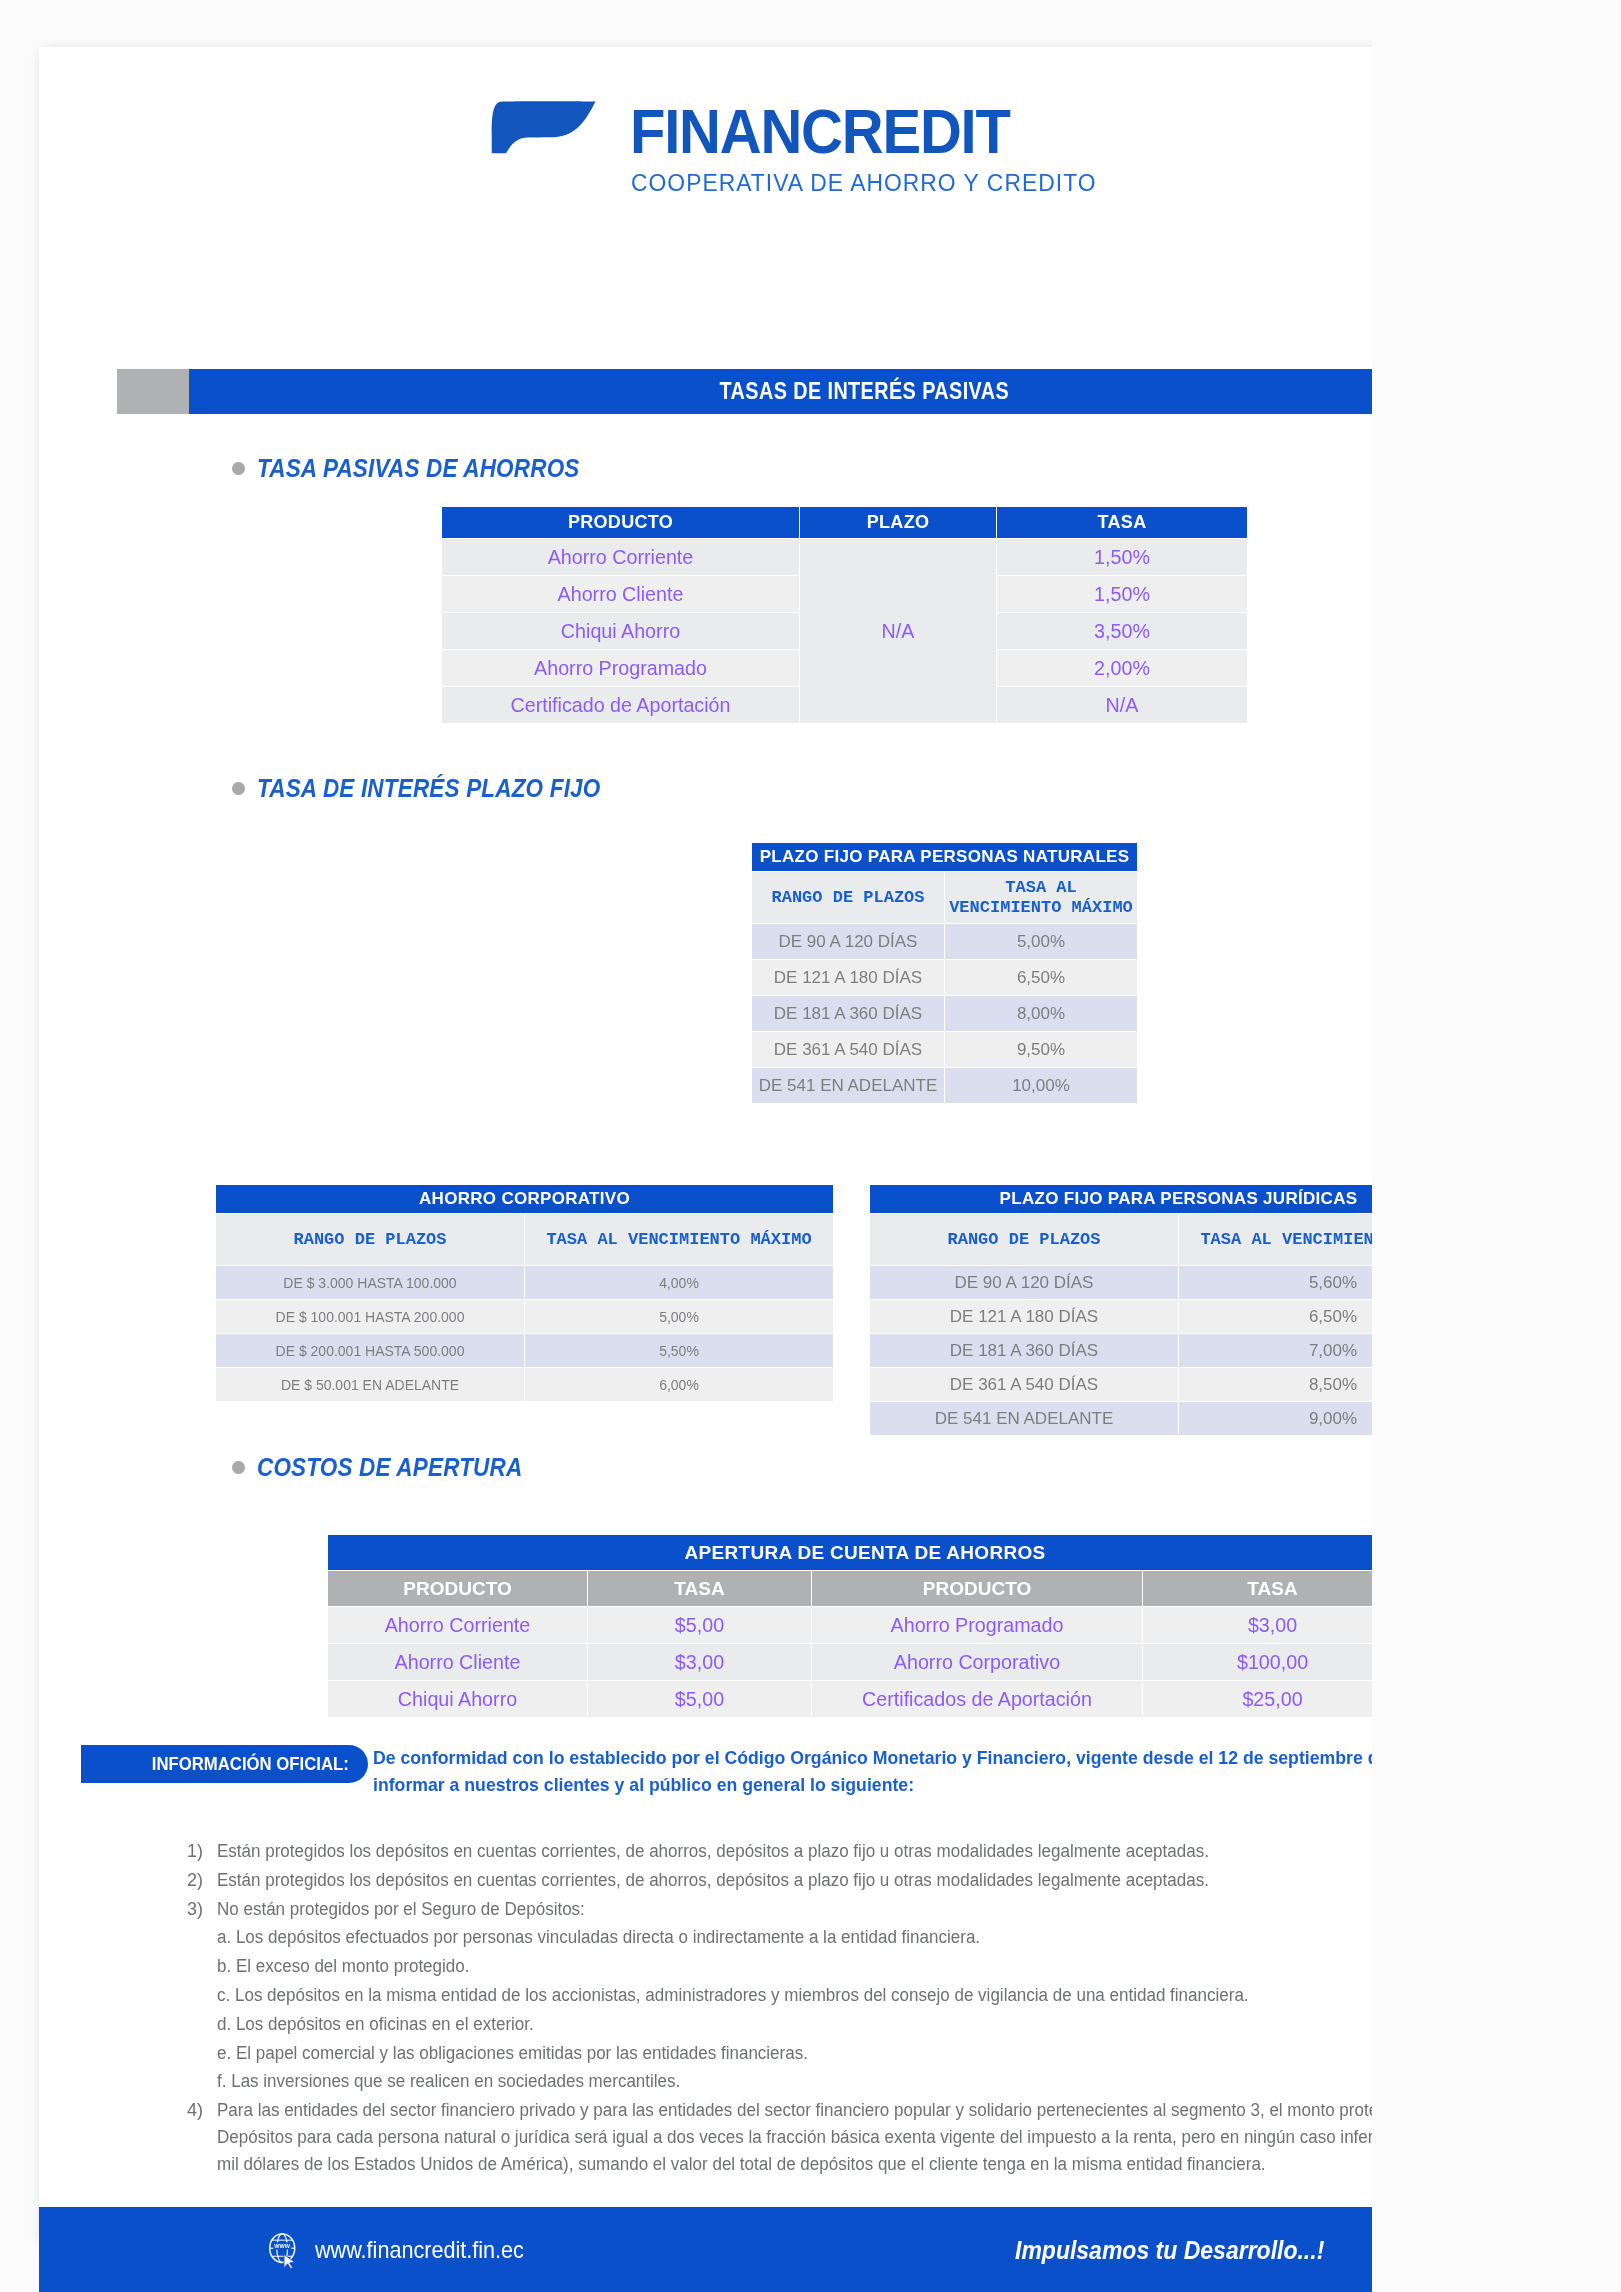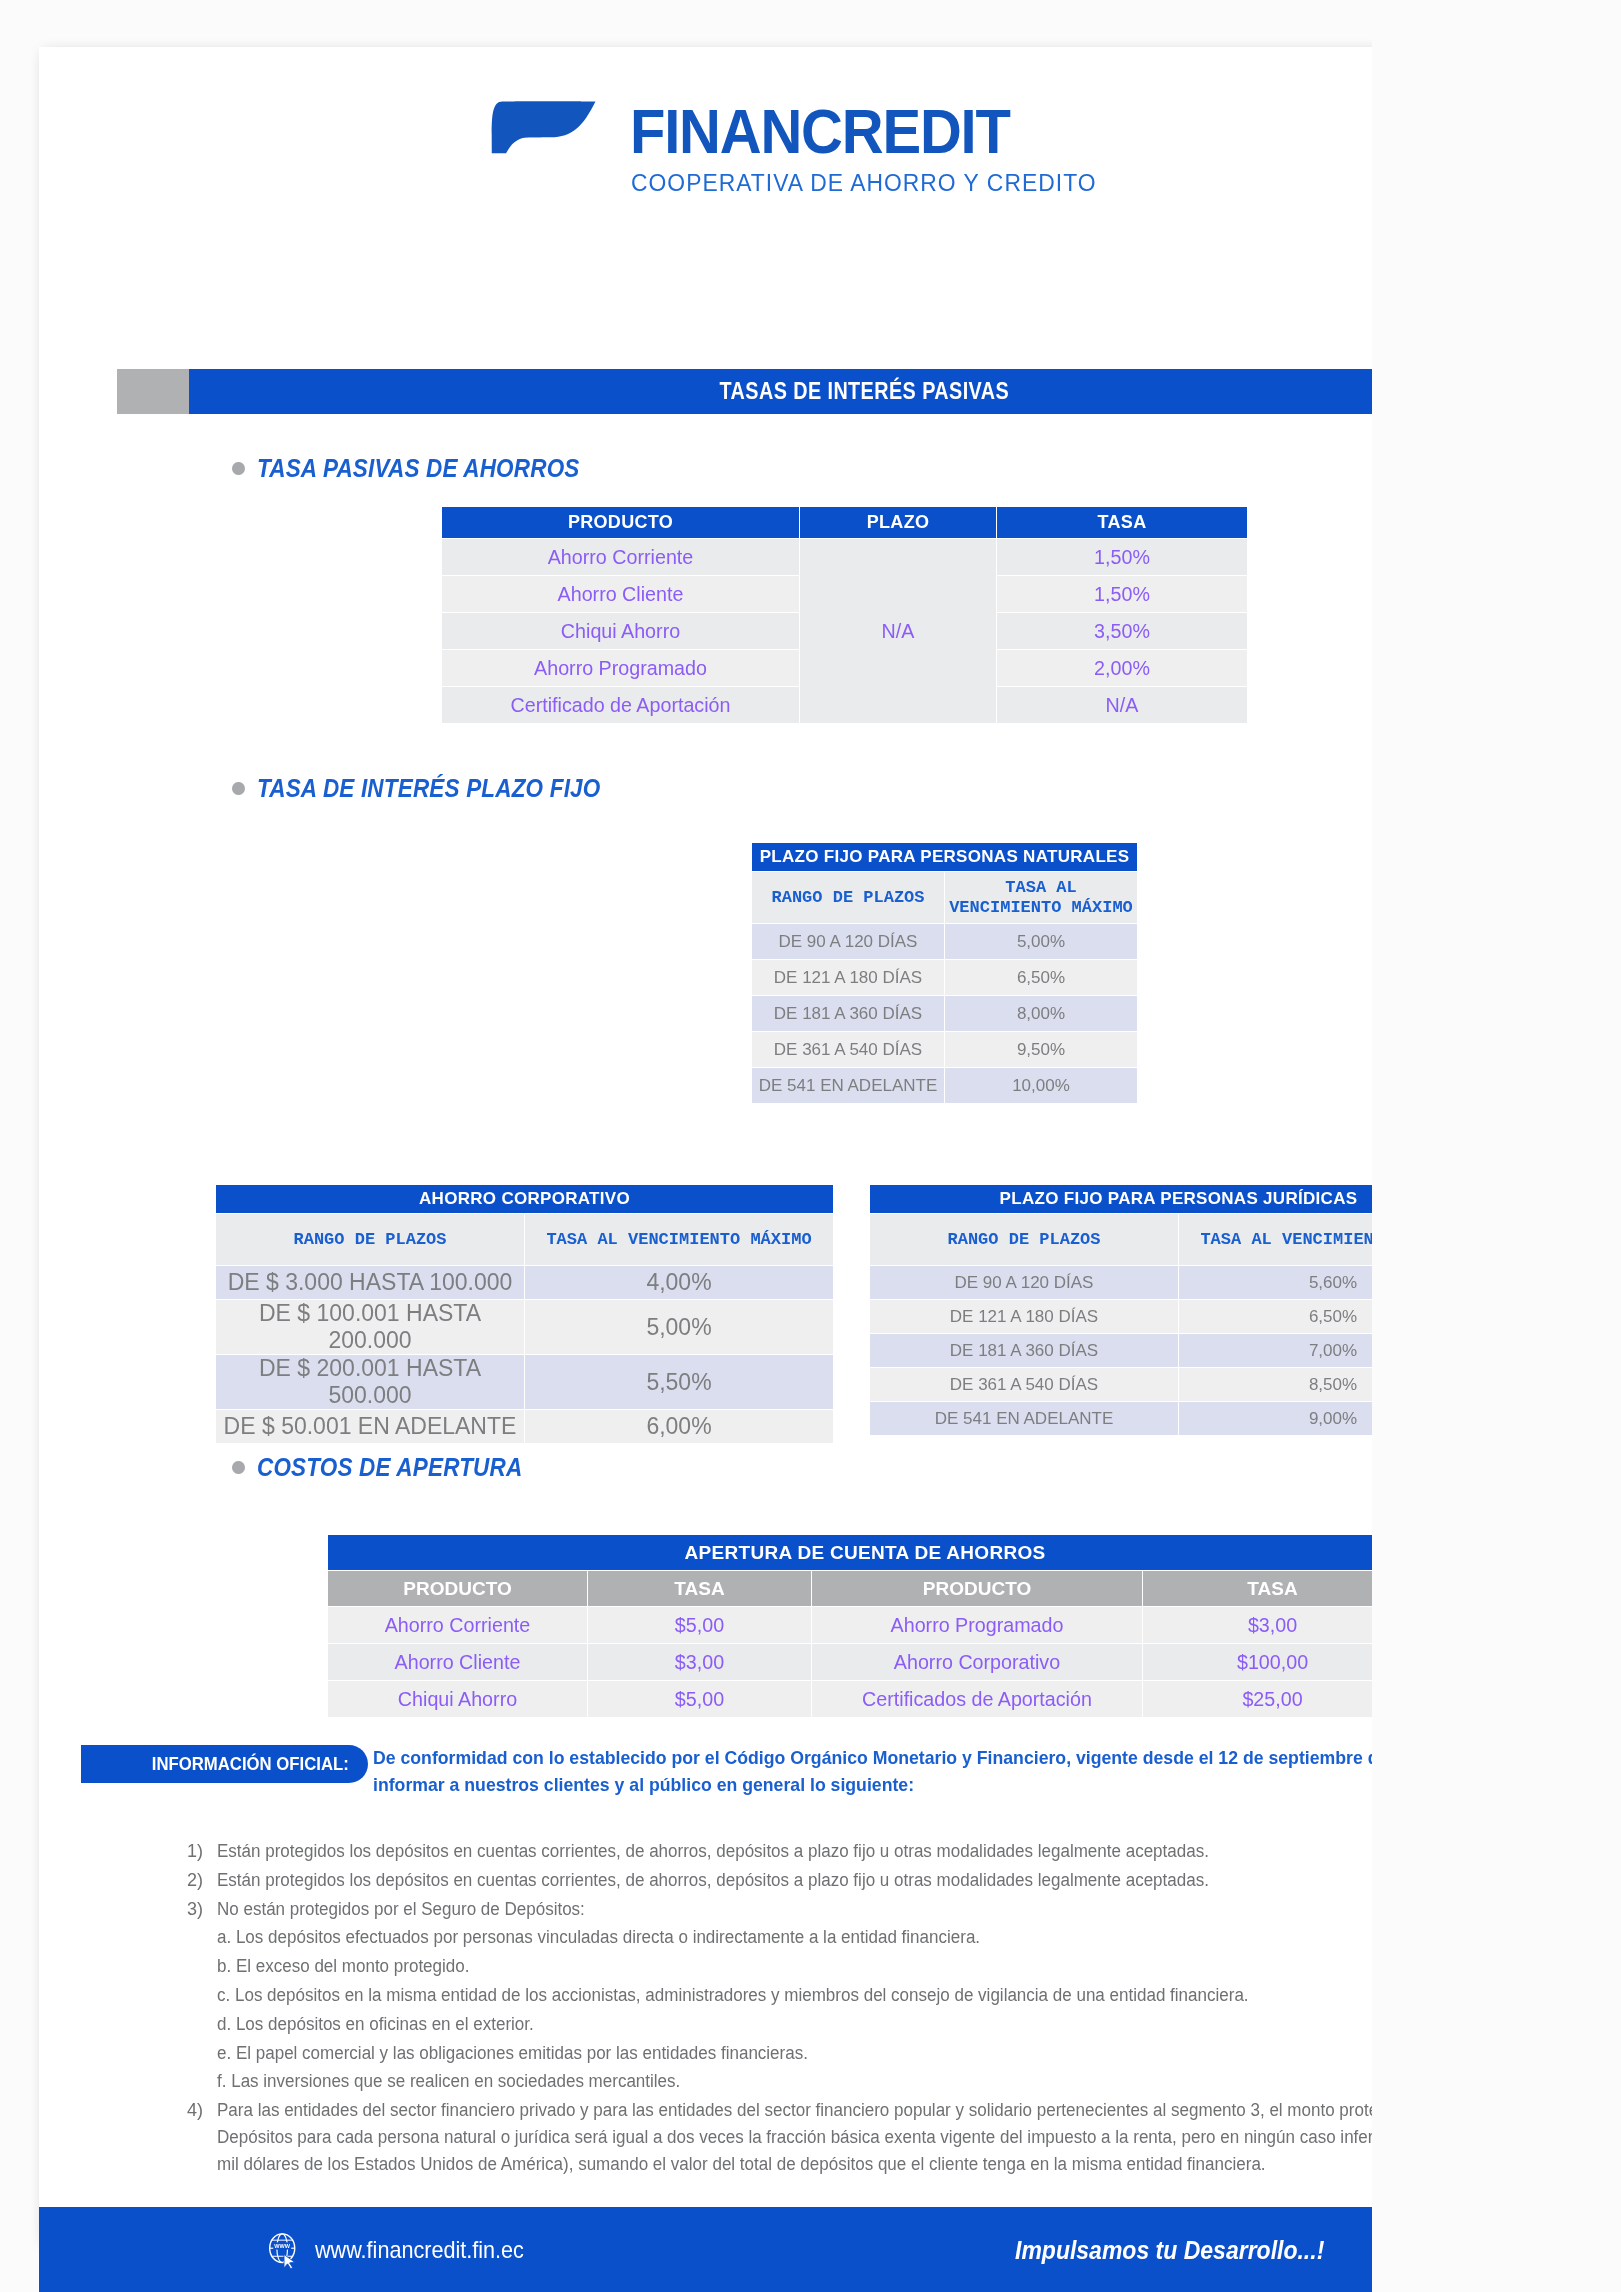--- a/index.html
+++ b/index.html
@@ -124,21 +124,21 @@
   #t-naturales td, #t-naturales th { border: 1.3px solid #ffffff; }
   #t-naturales .h-blue { font-size: 17px; height: 29px; }
   #t-naturales .sub-head { font-size: 17px; height: 52px; line-height: 1.12; }
   #t-naturales td { font-size: 17px; height: 36px; }
 
   
   #t-corporativo { left: 176px; top: 1137px; width: 618px; }
   #t-corporativo td, #t-corporativo th { border: 1.3px solid #ffffff; }
   #t-corporativo .h-blue { font-size: 17px; height: 29px; }
   #t-corporativo .sub-head { font-size: 17px; height: 52px; line-height: 1.12; }
-  #t-corporativo td { font-size: 23px; height: 34px; }
+  #t-corporativo td { font-size: 14px; height: 34px; }
 
   
   #t-juridicas { left: 830px; top: 1137px; width: 618px; }
   #t-juridicas td, #t-juridicas th { border: 1.3px solid #ffffff; }
   #t-juridicas .h-blue { font-size: 17px; height: 29px; }
   #t-juridicas .sub-head { font-size: 17px; height: 52px; line-height: 1.12; }
   #t-juridicas td { font-size: 17px; height: 34px; }
 
   
   #t-apertura { left: 288px; top: 1487px; width: 1075px; }

